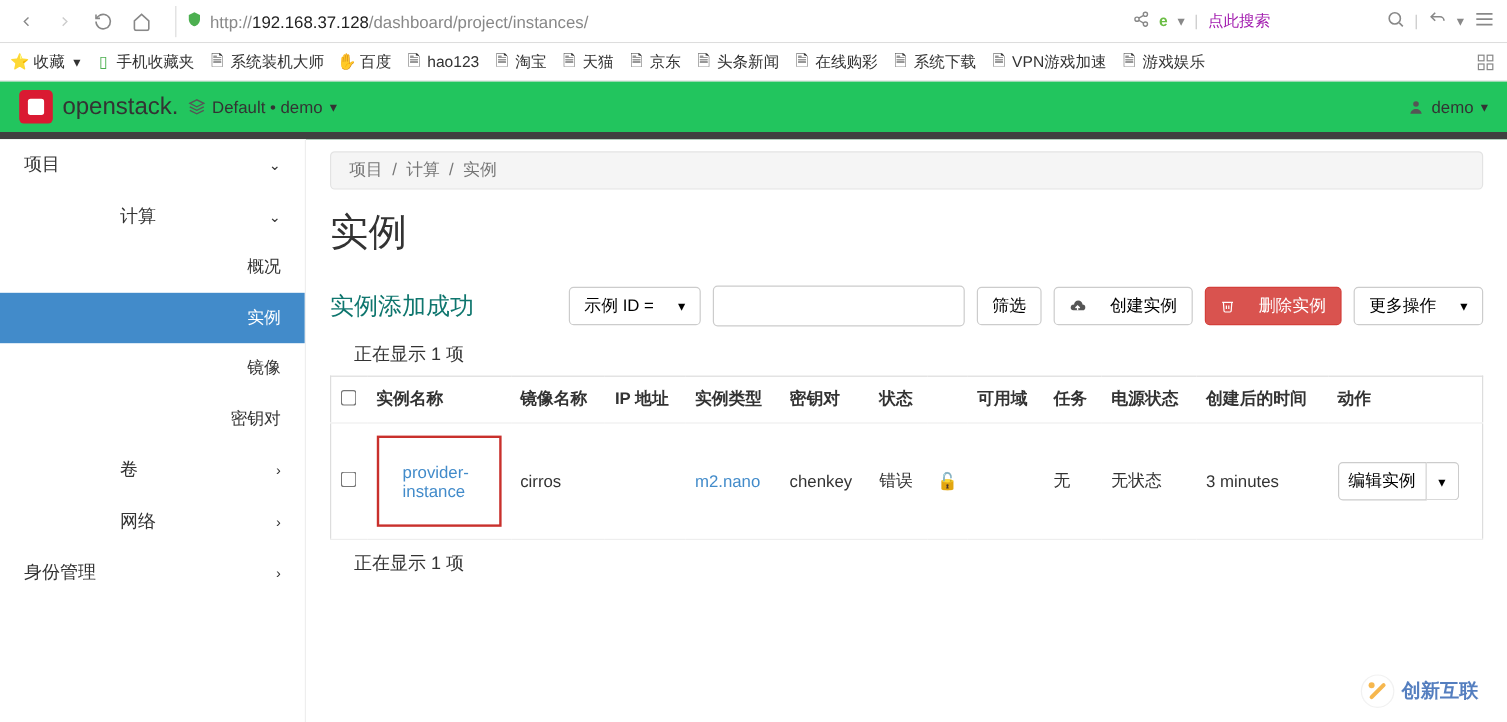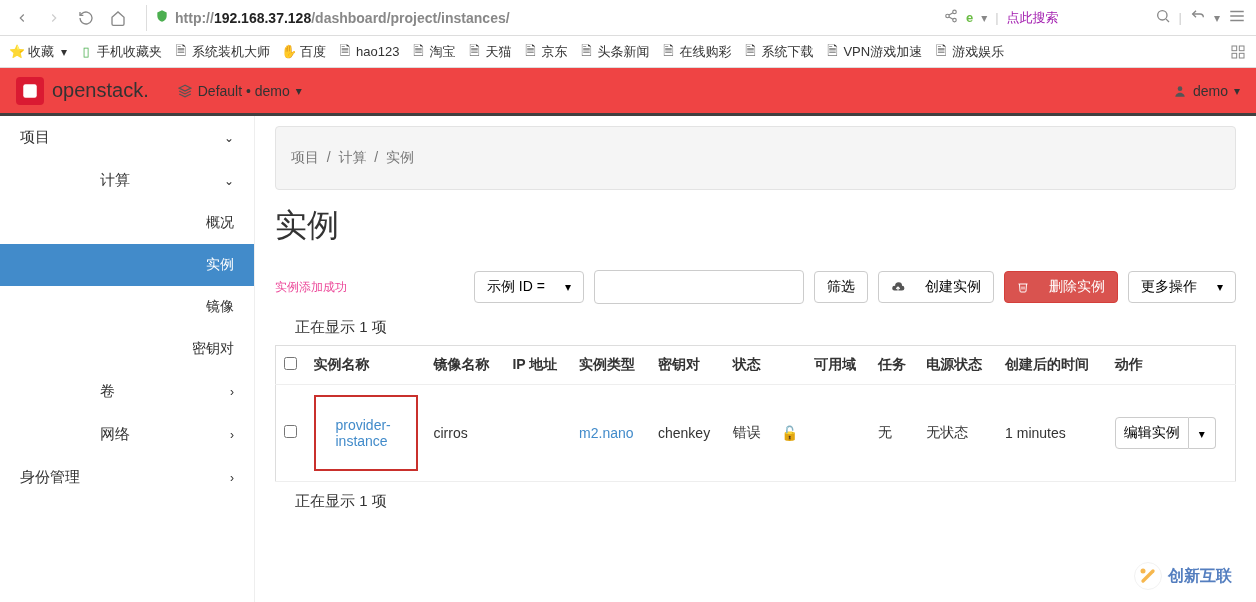--- a/index.html
+++ b/index.html
@@ -3,53 +3,53 @@
   <meta charset="utf-8">
   <style>
     * { box-sizing: border-box; margin: 0; padding: 0; font-family: "Microsoft YaHei", Arial, sans-serif; }
     body { width: 1256px; height: 602px; overflow: hidden; font-size: 13px; color: #333; }
 
     
     .browser-toolbar { height: 36px; display: flex; align-items: center; padding: 0 10px; gap: 8px; border-bottom: 1px solid #ddd; background: #fff; }
     .nav-btn { width: 24px; height: 24px; display: flex; align-items: center; justify-content: center; color: #888; cursor: pointer; }
     .url-bar { flex: 0 0 650px; height: 26px; display: flex; align-items: center; gap: 6px; padding: 0 8px; border-left: 1px solid #ddd; margin-left: 8px; }
     .url-shield { color: #4caf50; }
-    .url-text { color: #888; font-size: 14px; font-weight: bold; }
+    .url-text { color: #888; font-size: 14px; }
     .url-text .host { color: #222; }
     .search-region { display: flex; align-items: center; gap: 8px; margin-left: auto; color: #888; }
     .search-input-fake { width: 140px; font-size: 13px; color: #a21caf; }
 
     .bookmark-bar { height: 32px; display: flex; align-items: center; gap: 12px; padding: 0 10px; border-bottom: 1px solid #ddd; background: #fff; }
     .bookmark-item { display: flex; align-items: center; gap: 4px; font-size: 13px; color: #333; cursor: pointer; }
     .bookmark-icon { width: 14px; height: 14px; display: inline-flex; align-items: center; justify-content: center; }
 
     
-    .os-header { height: 48px; display: flex; align-items: center; padding: 0 16px; gap: 29px; border-bottom: 3px solid #404040; background: #ef4444; }
+    .os-header { height: 48px; display: flex; align-items: center; padding: 0 16px; gap: 8px; border-bottom: 6px solid #404040; background: #22c55e; }
     .os-logo { display: flex; align-items: center; gap: 8px; font-size: 20px; color: #333; font-weight: 400; }
     .os-logo-mark { width: 28px; height: 28px; background: #da1a32; border-radius: 4px; display: flex; align-items: center; justify-content: center; }
     .os-logo-mark svg { fill: #fff; }
     .os-project-select { display: flex; align-items: center; gap: 6px; font-size: 14px; color: #333; cursor: pointer; }
     .os-user { margin-left: auto; display: flex; align-items: center; gap: 6px; font-size: 14px; cursor: pointer; }
 
     
     .main { display: flex; height: calc(100% - 36px - 32px - 48px); }
     .sidebar { width: 255px; background: #fff; border-right: 1px solid #eee; overflow-y: auto; }
     .side-group { padding: 12px 20px; font-size: 15px; color: #333; display: flex; justify-content: space-between; align-items: center; cursor: pointer; }
     .side-sub { padding: 12px 20px; font-size: 15px; color: #333; display: flex; justify-content: space-between; align-items: center; cursor: pointer; padding-left: 100px; }
     .side-item { padding: 12px 20px; text-align: right; font-size: 14px; color: #333; cursor: pointer; }
     .side-item.active { background: #428bca; color: #fff; }
 
     .content { flex: 1; padding: 10px 20px; overflow: auto; }
-    .breadcrumb { background: #f5f5f5; border: 1px solid #e3e3e3; border-radius: 4px; padding: 22px 15px; font-size: 14px; color: #777; margin-bottom: 14px; }
+    .breadcrumb { background: #f5f5f5; border: 1px solid #e3e3e3; border-radius: 4px; padding: 6px 15px; font-size: 14px; color: #777; margin-bottom: 14px; }
     .breadcrumb .active { color: #777; }
 
     .page-title { font-size: 32px; color: #333; margin: 12px 0 22px; font-weight: 400; }
 
     .action-row { display: flex; align-items: center; gap: 10px; margin-bottom: 14px; }
-    .success-msg { color: #ec4899; font-size: 12px; margin-right: auto; }
+    .success-msg { color: #0f766e; font-size: 20px; margin-right: auto; }
     .btn { border: 1px solid #ccc; border-radius: 4px; padding: 6px 12px; background: #fff; font-size: 14px; cursor: pointer; display: inline-flex; align-items: center; gap: 20px; }
     .btn-danger { background: #d9534f; border-color: #d43f3a; color: #fff; }
     .btn-more { }
     .search-text { width: 210px; height: 34px; border: 1px solid #ccc; border-radius: 4px; padding: 0 8px; }
 
     .showing { font-size: 15px; color: #333; margin-bottom: 8px; margin-left: 20px; }
 
     table.instances { width: 100%; border-collapse: collapse; border: 1px solid #ddd; margin-bottom: 10px; }
     table.instances th, table.instances td { padding: 10px 8px; text-align: left; font-size: 14px; vertical-align: middle; border-bottom: 1px solid #eee; }
     table.instances th { font-weight: bold; color: #333; }
@@ -319,21 +319,21 @@
             </td>
           <td>cirros</td>
           <td></td>
           <td><a class="link">m2.nano</a></td>
           <td>chenkey</td>
           <td>错误</td>
           <td><span class="unlock-icon">🔓</span></td>
           <td></td>
           <td>无</td>
           <td>无状态</td>
-          <td>1 minutes</td>
+          <td>3 minutes</td>
           <td>
             <div class="action-cell">
               <button class="action-btn">编辑实例</button>
               <button class="action-caret"><span class="chev">▾</span></button>
             </div>
           </td>
         </tr>
       </tbody>
     </table>
 

